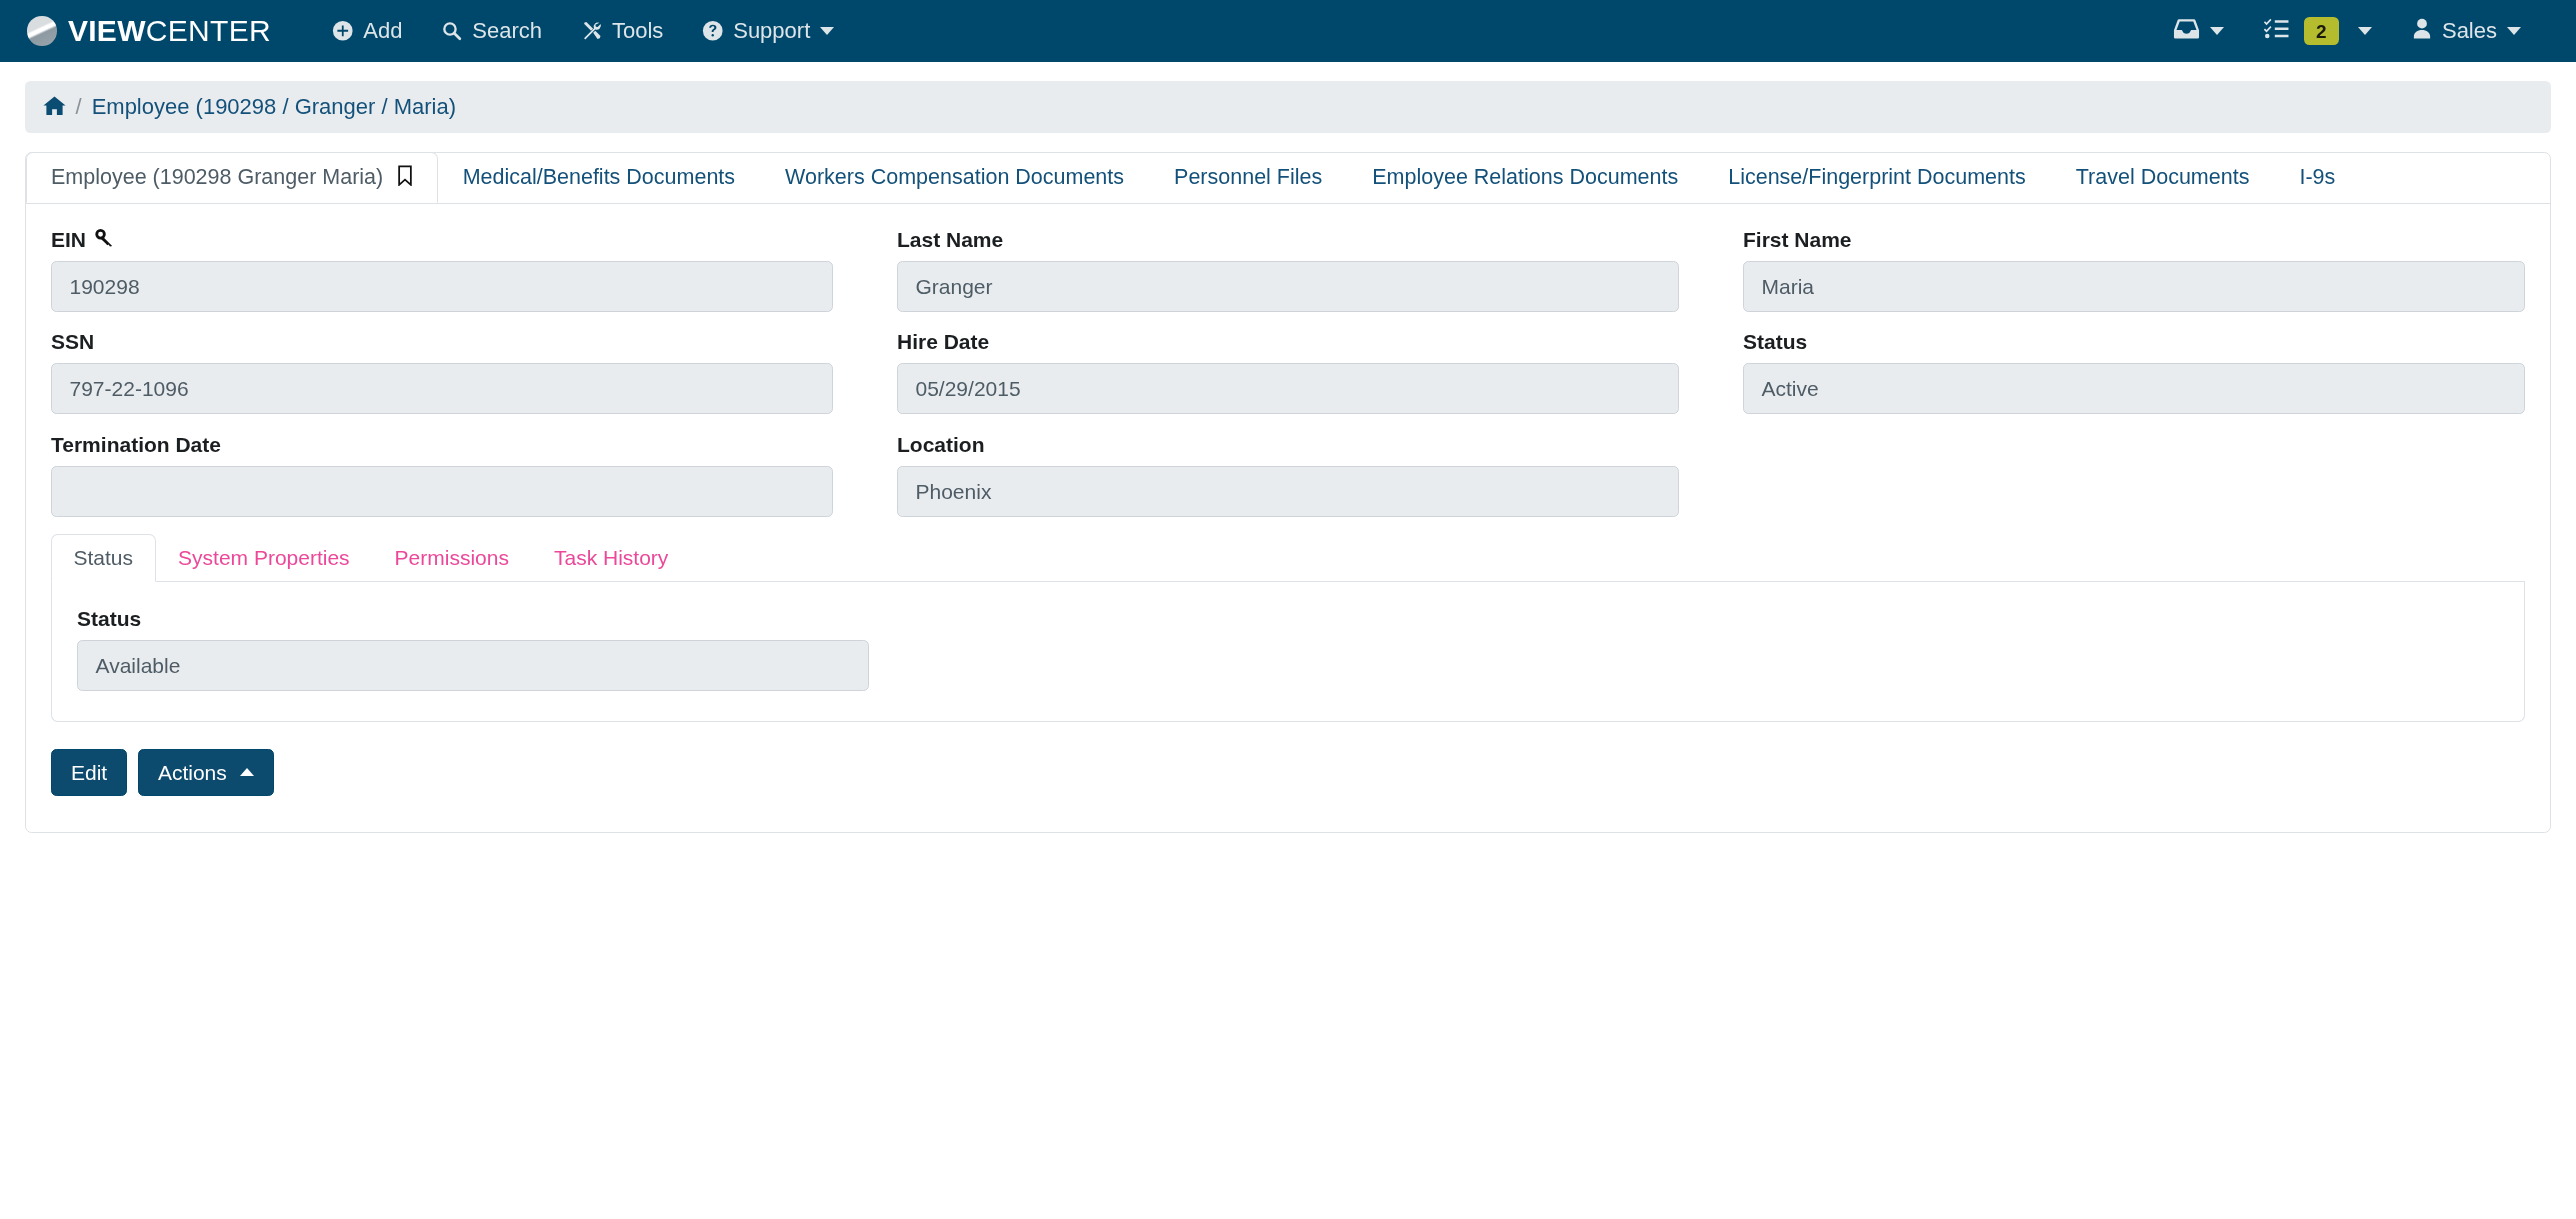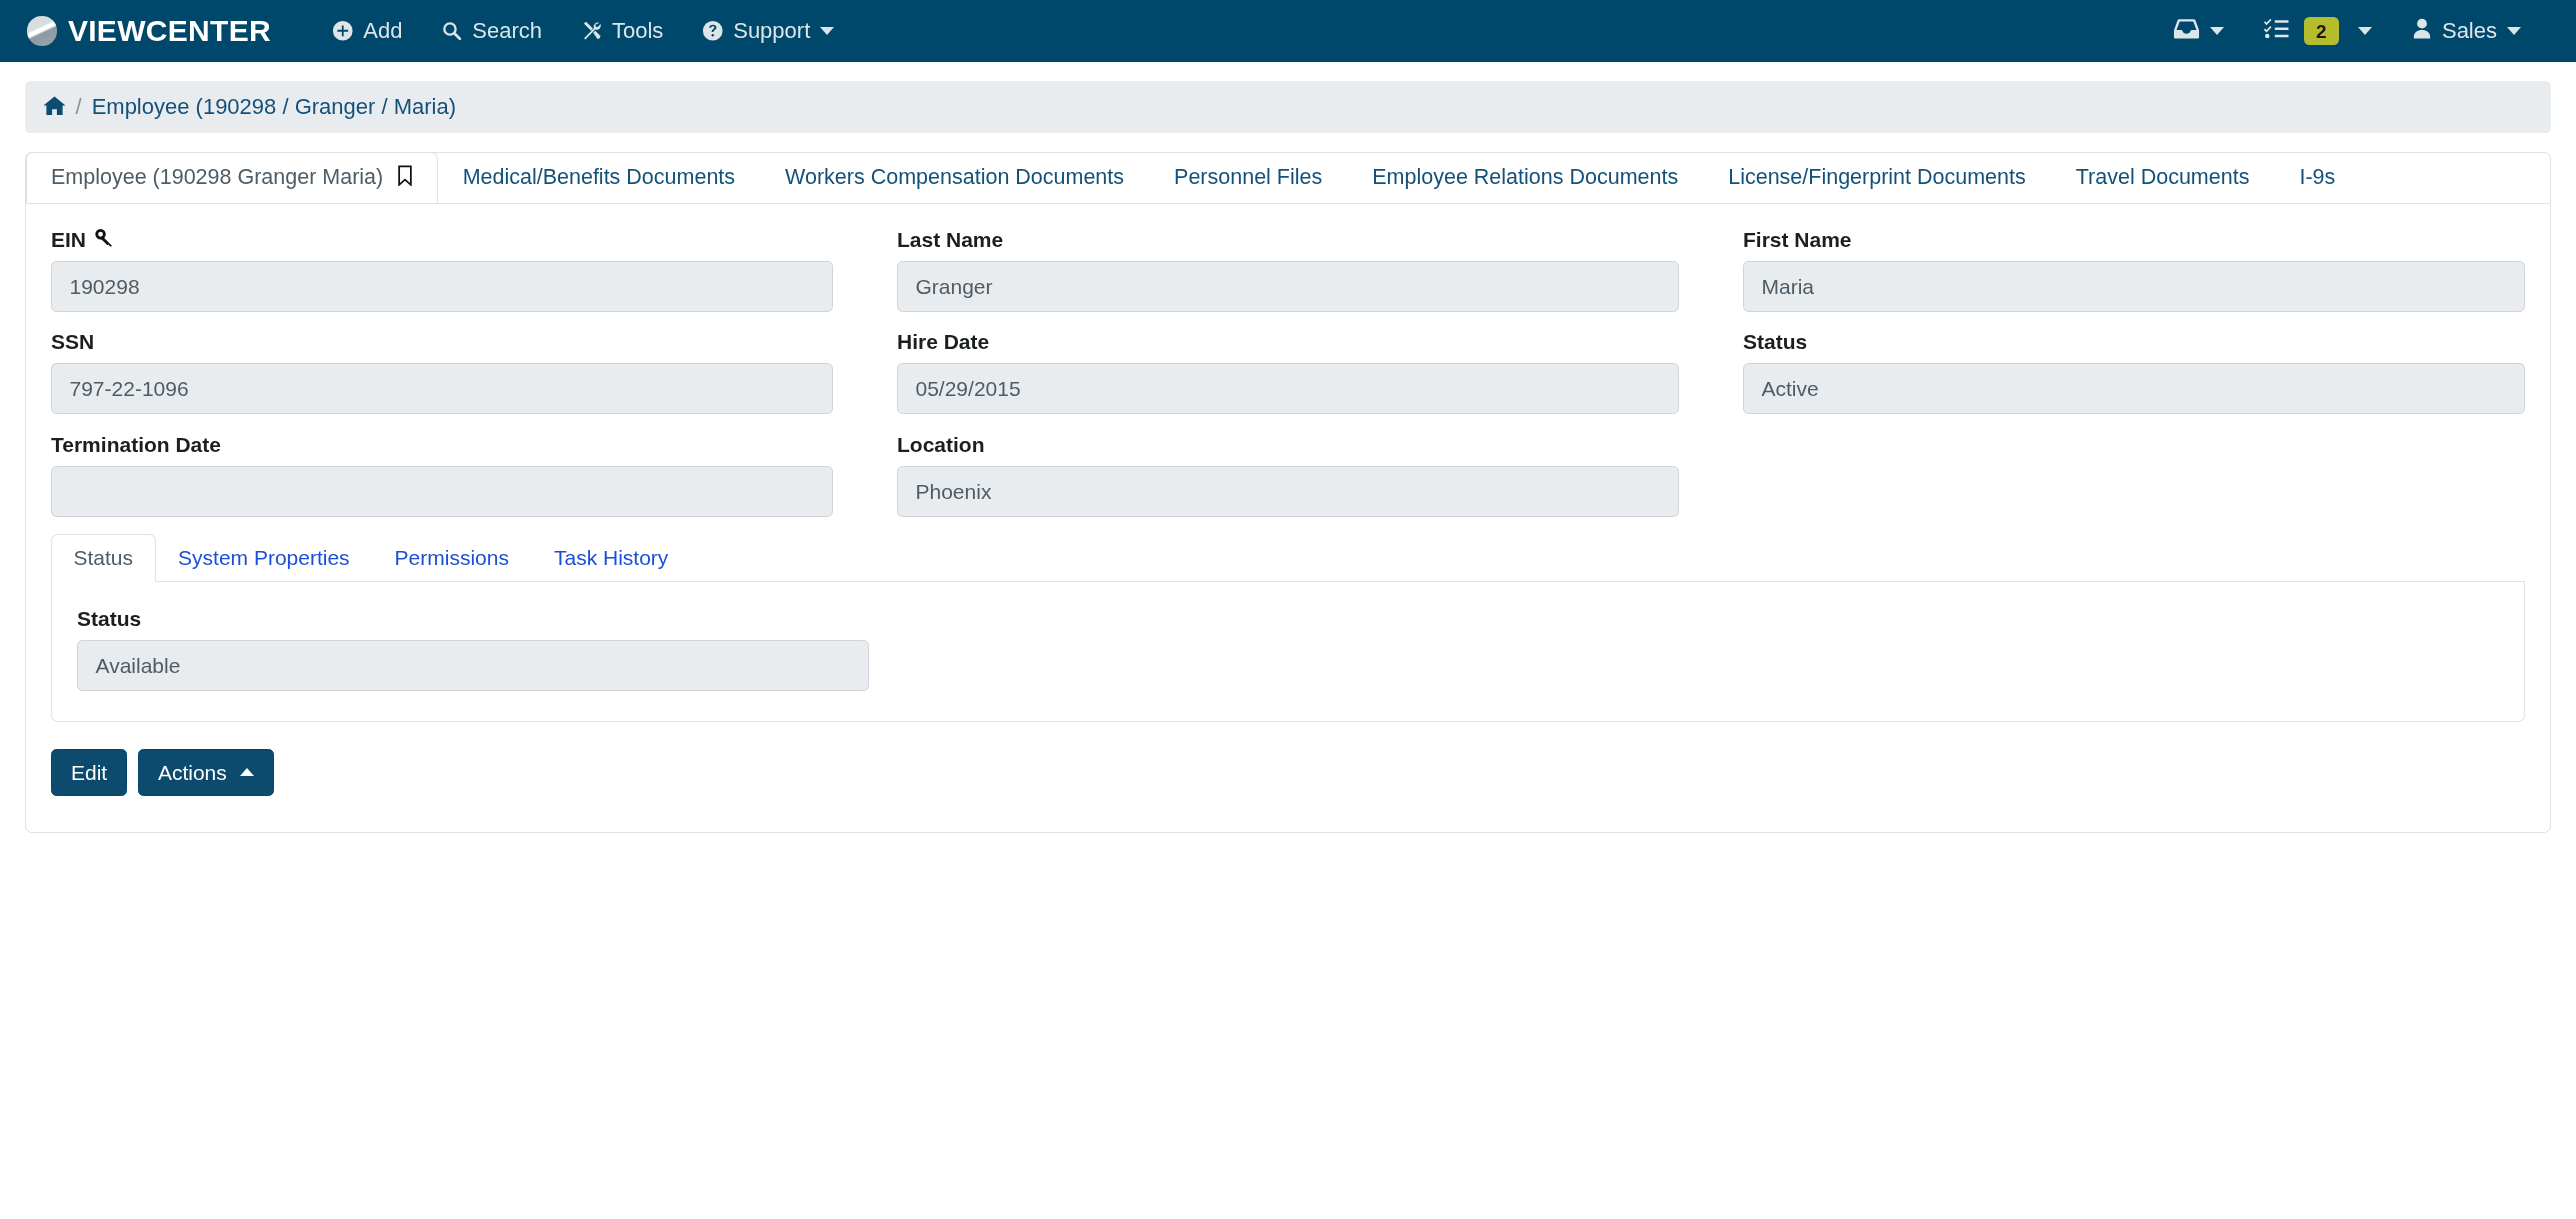--- a/index.html
+++ b/index.html
@@ -34,21 +34,21 @@
     flex: 0 0 auto;
     display: block;
   }
   .brand-text {
     font-size: 30px;
     letter-spacing: 0.3px;
     white-space: nowrap;
     line-height: 1;
   }
   .brand-text b { font-weight: 700; color: #ffffff; }
-  .brand-text span { font-weight: 700; color: #ffffff; }
+  .brand-text span { font-weight: 400; color: #ffffff; }
 
   .nav-links { display: flex; align-items: center; gap: 0; text-align: right; }
   .nav-link {
     display: flex;
     align-items: center;
     gap: 9.4px;
     padding: 0 19.5px;
     font-size: 22px;
     color: #dde5e9;
     white-space: nowrap;
@@ -196,21 +196,21 @@
   .inner-panel { margin: 17.5px 25px 0 25px; }
   .tabs-inner {
     display: flex;
     align-items: flex-end;
     border-bottom: 0.7px solid #dee2e6;
     height: 48px;
     position: relative;
   }
   .tab-inner {
     font-size: 21px;
-    color: #1d4ed8;
+    color: #ec4899;
     padding: 0 21.5px;
     height: 48px;
     display: flex;
     align-items: center;
     white-space: nowrap;
     cursor: pointer;
     border: 0.7px solid transparent;
     border-radius: 6.7px 6.7px 0 0;
     line-height: 1;
     position: relative;

